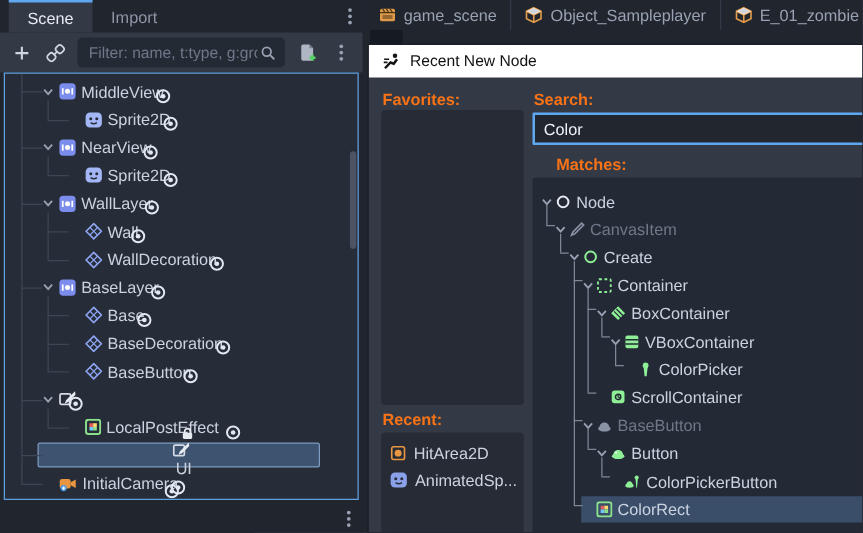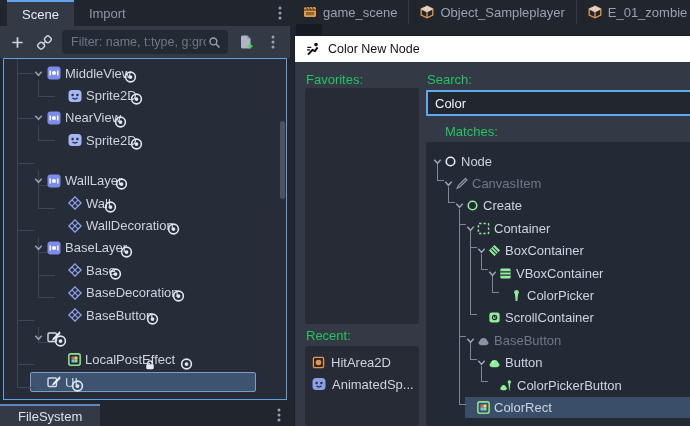--- a/index.html
+++ b/index.html
@@ -47,21 +47,21 @@
   .scene-tab{display:flex;align-items:center;gap:6px;padding:0 11px;color:#99a2b2;
              border-right:1px solid #323947;box-sizing:border-box;white-space:nowrap}
   #viewport-stub{position:absolute;left:296px;top:24px;width:26px;height:12px;background:#161b23}
 
   
   #dialog{position:absolute;left:295px;top:36px;width:395px;height:390px;background:#333a46;
           overflow:hidden;box-shadow:0 0 0 1px #1a1e26}
   #dialog-titlebar{position:absolute;left:0;top:0;width:100%;height:26px;background:#ffffff;
                    display:flex;align-items:center;gap:8px;padding:0 11px;box-sizing:border-box;
                    color:#111;font-size:12.5px}
-  .dlg-label{position:absolute;font-weight:normal;color:#22c55e}
+  .dlg-label{position:absolute;font-weight:bold;color:#f97316}
   #favorites-panel{position:absolute;left:10px;top:52px;width:114px;height:236px;background:#262b36;border-radius:3px}
   #recent-panel{position:absolute;left:10px;top:310px;width:114px;bottom:0;background:#262b36;
                 border-radius:3px;padding-top:5px;box-sizing:border-box;overflow:hidden}
   .recent-row{display:flex;align-items:center;gap:6px;height:22px;padding:0 7px;color:#ccd3e0;white-space:nowrap;overflow:hidden}
   #search-input{position:absolute;left:131px;top:54px;width:272px;height:26px;background:#21262f;
                 border:2px solid #5fa8f0;box-sizing:border-box;color:#eef2f8;font-size:13px;
                 font-family:inherit;padding:0 7px;outline:none;border-radius:1px}
   #matches-panel{position:absolute;left:131px;top:106px;width:272px;bottom:0;background:#242a35;
                  border-radius:2px;padding-top:4px;box-sizing:border-box;overflow:hidden;position:absolute}
 </style>
@@ -212,21 +212,21 @@
           </span>
           <span class="tlabel">Sprite2D</span>
           <span class="icon eye-btn">
             <svg width="15" height="15" viewBox="0 0 16 16">
               <circle cx="8" cy="8" r="5.2" fill="none" stroke="#e2e8f1" stroke-width="1.7"></circle>
               <circle cx="8" cy="8" r="2" fill="#e2e8f1"></circle>
             </svg>
           </span>
         </div>
         <div style="position: absolute; left: 34px; width: 17px; height: 1px; top: 81.4px; background: rgb(62, 69, 84);"></div>
-        <div class="trow" style="margin-top: 18px; text-align: right;">
+        <div class="trow" style="margin-top: 0px; text-align: right;">
           <span style="flex: 0 0 auto; width: 29px;"></span>
           <span class="arrow-slot" style="width: 14px;">
             <svg width="11" height="11" viewBox="0 0 12 12">
               <path d="M2.5 4 6 8 9.5 4" stroke="#98a1b3" stroke-width="1.6" fill="none"></path>
             </svg>
           </span>
           <span class="icon">
             <svg width="14" height="14" viewBox="0 0 14 14">
               <rect x="0.5" y="0.5" width="13" height="13" rx="3" fill="#7b8cec"></rect>
               <circle cx="7" cy="7" r="2" fill="#fff"></circle>
@@ -396,21 +396,21 @@
             </svg>
           </span>
           <span class="icon eye-btn">
             <svg width="15" height="15" viewBox="0 0 16 16">
               <circle cx="8" cy="8" r="5.2" fill="none" stroke="#e2e8f1" stroke-width="1.7"></circle>
               <circle cx="8" cy="8" r="2" fill="#e2e8f1"></circle>
             </svg>
           </span>
         </div>
         <div style="position: absolute; left: 34px; width: 17px; height: 1px; top: 283px; background: rgb(62, 69, 84);"></div>
-        <div class="trow" style="margin-top: 0px;">
+        <div class="trow" style="margin-top: 0px; flex-direction: column;">
           <div class="sel-left"></div>
           <span style="flex: 0 0 auto; width: 29px;"></span>
           <span class="arrow-slot" style="width: 14px;"></span>
           <span class="icon">
             <svg width="14" height="14" viewBox="0 0 14 14">
               <rect x="1" y="3" width="8.5" height="8.5" rx="1.2" fill="none" stroke="#d5dbe6" stroke-width="1.4"></rect>
               <path d="M13 1 6 8l-1.2 2.8L7.6 9.6 13.4 3.8z" fill="#e8edf4"></path>
             </svg>
           </span>
           <span class="tlabel">UI</span>
@@ -445,23 +445,20 @@
         <div style="position: absolute; left: 34px; top: 21.2px; width: 1px; height: 15.4px; background: rgb(62, 69, 84);"></div>
         <div style="position: absolute; left: 34px; top: 66px; width: 1px; height: 15.4px; background: rgb(62, 69, 84);"></div>
         <div style="position: absolute; left: 34px; top: 110.8px; width: 1px; height: 37.8px; background: rgb(62, 69, 84);"></div>
         <div style="position: absolute; left: 34px; top: 178px; width: 1px; height: 60.2px; background: rgb(62, 69, 84);"></div>
         <div style="position: absolute; left: 34px; top: 267.6px; width: 1px; height: 15.4px; background: rgb(62, 69, 84);"></div>
         <div style="position: absolute; left: 13px; top: 0px; width: 1px; height: 327.8px; background: rgb(62, 69, 84);"></div>
       </div>
     <div id="tree-scrollbar"></div>
   </div>
 
-  <div id="fs-tab">
-    <span>FileSystem</span>
-  </div>
   <span id="fs-dots" class="icon">
       <svg width="14" height="16" viewBox="0 0 14 16">
         <circle cx="7" cy="3" r="1.5" fill="#98a1b2"></circle>
         <circle cx="7" cy="8" r="1.5" fill="#98a1b2"></circle>
         <circle cx="7" cy="13" r="1.5" fill="#98a1b2"></circle>
       </svg>
     </span>
 </div>
 
 <div id="scene-tabbar">
@@ -501,21 +498,21 @@
 
 <div id="dialog">
   <div id="dialog-titlebar">
     <span class="icon">
         <svg width="14" height="14" viewBox="0 0 14 14">
           <circle cx="10" cy="2.6" r="1.8" fill="#141414"></circle>
           <path d="M2 12.6 6.4 8l2.6 1 2.6-3.6" stroke="#141414" stroke-width="2" fill="none"></path>
           <path d="M1.3 5.4h4M1 7.9h3" stroke="#141414" stroke-width="1.3"></path>
         </svg>
       </span>
-    <span>Color New Node</span>
+    <span>Recent New Node</span>
   </div>
 
   <span class="dlg-label" style="left:11px;top:36px">Favorites:</span>
   <div id="favorites-panel"></div>
 
   <span class="dlg-label" style="left:11px;top:292px">Recent:</span>
   <div id="recent-panel">
       <div class="recent-row">
         <span class="icon">
           <svg width="13" height="13" viewBox="0 0 14 14">

